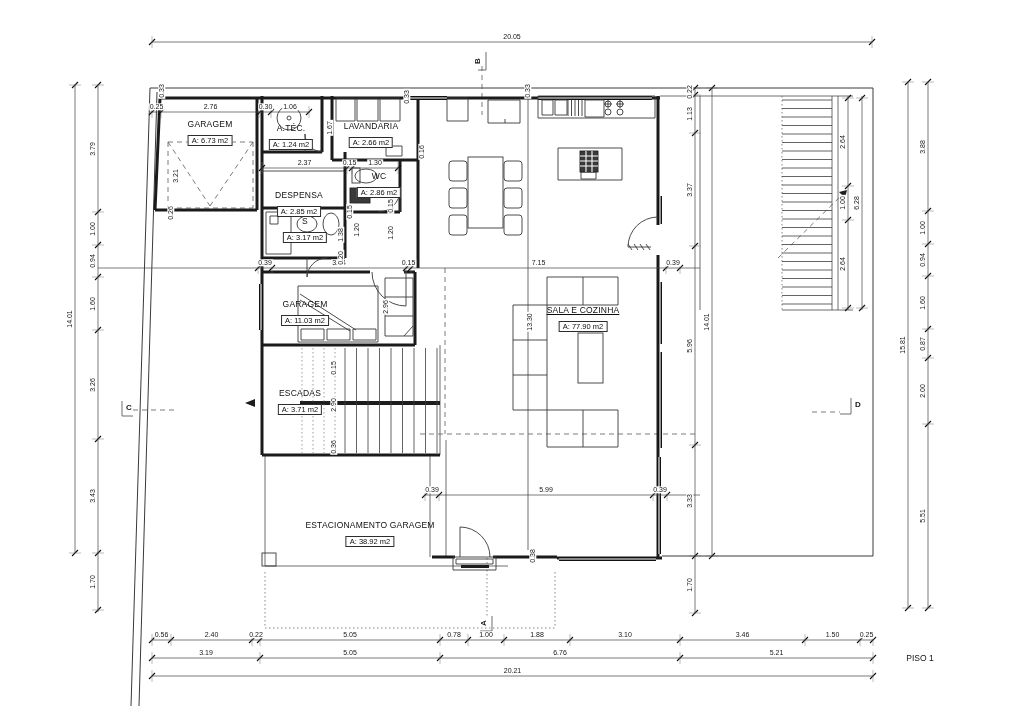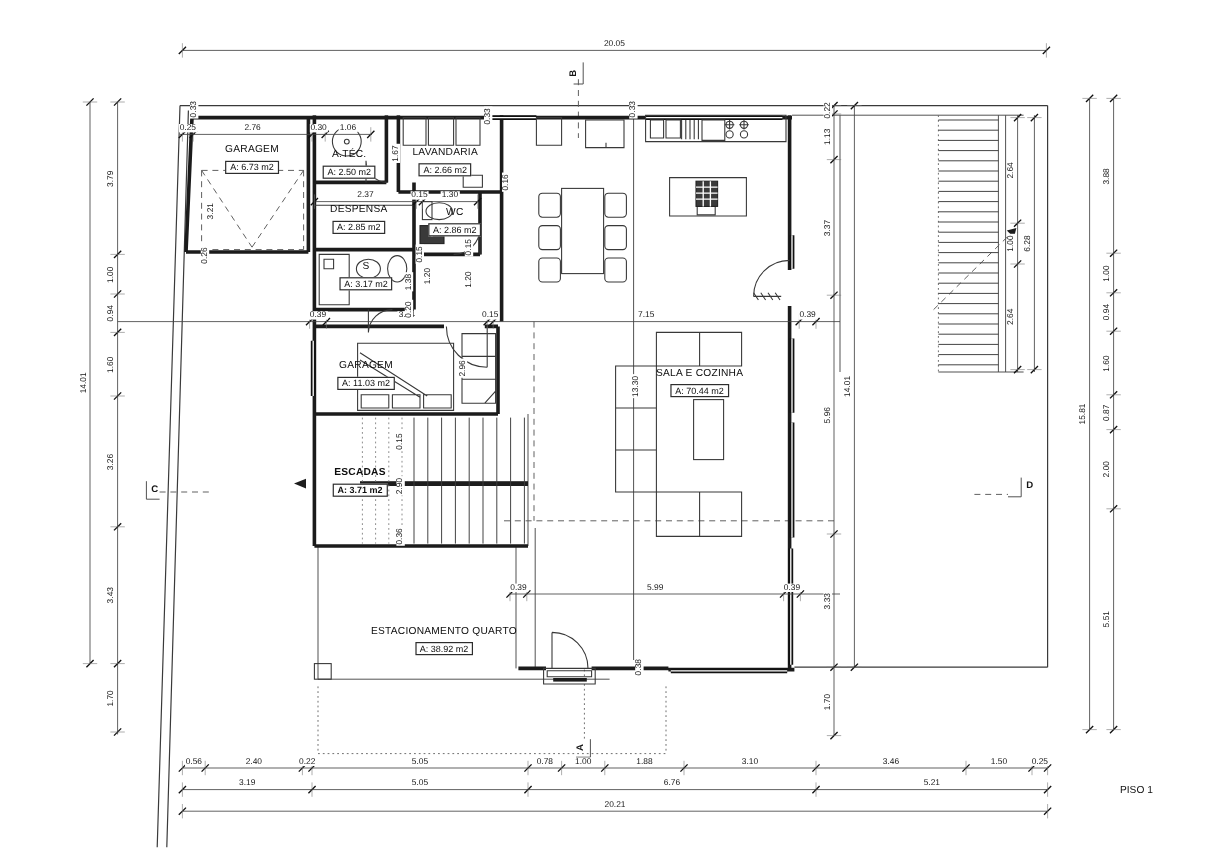--- a/index.html
+++ b/index.html
@@ -25,21 +25,21 @@
   
   .dim{position:absolute;font-size:7px;color:#161616;background:#fff;padding:0 1px;
        white-space:nowrap;line-height:1.05;transform:translate(-50%,-50%);}
   .dim.rot{transform:translate(-50%,-50%) rotate(-90deg);}
   .marker{font-size:8px;font-weight:bold;background:transparent;}
   .room-label{position:absolute;transform:translate(-50%,-50%);text-align:center;
               color:#0e0e0e;white-space:nowrap;}
   .room-name{font-size:8.5px;letter-spacing:.2px;}
   .room-area{display:inline-block;font-size:7.5px;border:1px solid #2d2d2d;background:#fff;
              padding:0 3px;margin-top:1px;}
-  .title{position:absolute;font-size:8.5px;color:#111;transform:translate(-50%,-50%);margin-left:27px;}
+  .title{position:absolute;font-size:8.5px;color:#111;transform:translate(-50%,-50%);}
 </style>
 </head>
 <body>
 
 <div id="sheet">
 
   <svg width="1010" height="720" viewBox="0 0 1010 720">
 
     <path class="plot" d="M150 88 H873 M873 88 V556 M662 556 H873 M150 88 L131 706 M157 92 L139 706"></path>
 
@@ -433,25 +433,25 @@
       <div class="dim rot" style="left: 334px; top: 405px;">2.90</div>
       <div class="dim rot" style="left: 334px; top: 447px;">0.36</div>
       <div class="dim rot" style="left: 530px; top: 322px;">13.30</div>
       <div class="dim rot" style="left: 528px; top: 91px;">0.33</div>
       <div class="dim rot" style="left: 533px; top: 556px;">0.38</div>
       <div class="dim rot marker" style="left: 478px; top: 61px;">B</div>
       <div class="dim rot marker" style="left: 484px; top: 623px;">A</div>
       <div class="dim marker" style="left: 129px; top: 408px;">C</div>
       <div class="dim marker" style="left: 858px; top: 405px;">D</div>
       <div class="room-label" style="left: 210px; top: 133px;"><div class="room-name">GARAGEM</div><span class="room-area">A: 6.73 m2</span></div>
-      <div class="room-label" style="left: 291px; top: 137px;"><div class="room-name">A.TÉC.</div><span class="room-area">A: 2.50 m2</span></div>
+      <div class="room-label" style="left: 291px; top: 137px;"><div class="room-name">A.TÉC.</div><span class="room-area">A: 1.24 m2</span></div>
       <div class="room-label" style="left: 371px; top: 135px;"><div class="room-name">LAVANDARIA</div><span class="room-area">A: 2.66 m2</span></div>
-      <div class="room-label" style="left: 299px; top: 183px;"><div class="room-name">DESPENSA</div><span class="room-area">A: 2.85 m2</span></div>
+      <div class="room-label" style="left: 299px; top: 204px;"><div class="room-name">DESPENSA</div><span class="room-area">A: 2.85 m2</span></div>
       <div class="room-label" style="left: 379px; top: 185px;"><div class="room-name">WC</div><span class="room-area">A: 2.86 m2</span></div>
       <div class="room-label" style="left: 305px; top: 230px;"><div class="room-name">S</div><span class="room-area">A: 3.17 m2</span></div>
       <div class="room-label" style="left: 305px; top: 313px;"><div class="room-name">GARAGEM</div><span class="room-area">A: 11.03 m2</span></div>
-      <div class="room-label" style="left: 300px; top: 402px; font-weight: bold;"><div class="room-name">ESCADAS</div><span class="room-area">A: 3.71 m2</span></div>
-      <div class="room-label" style="left: 583px; top: 319px;"><div class="room-name">SALA E COZINHA</div><span class="room-area">A: 70.44 m2</span></div>
-      <div class="room-label" style="left: 370px; top: 534px;"><div class="room-name">ESTACIONAMENTO QUARTO</div><span class="room-area">A: 38.92 m2</span></div>
+      <div class="room-label" style="left: 300px; top: 402px;"><div class="room-name">ESCADAS</div><span class="room-area">A: 3.71 m2</span></div>
+      <div class="room-label" style="left: 583px; top: 319px; text-decoration: underline;"><div class="room-name">SALA E COZINHA</div><span class="room-area">A: 77.90 m2</span></div>
+      <div class="room-label" style="left: 370px; top: 534px;"><div class="room-name">ESTACIONAMENTO GARAGEM</div><span class="room-area">A: 38.92 m2</span></div>
     </div>
 
   <div class="title" style="left:920px;top:658px">PISO 1</div>
 </div>
 
 </body></html>

